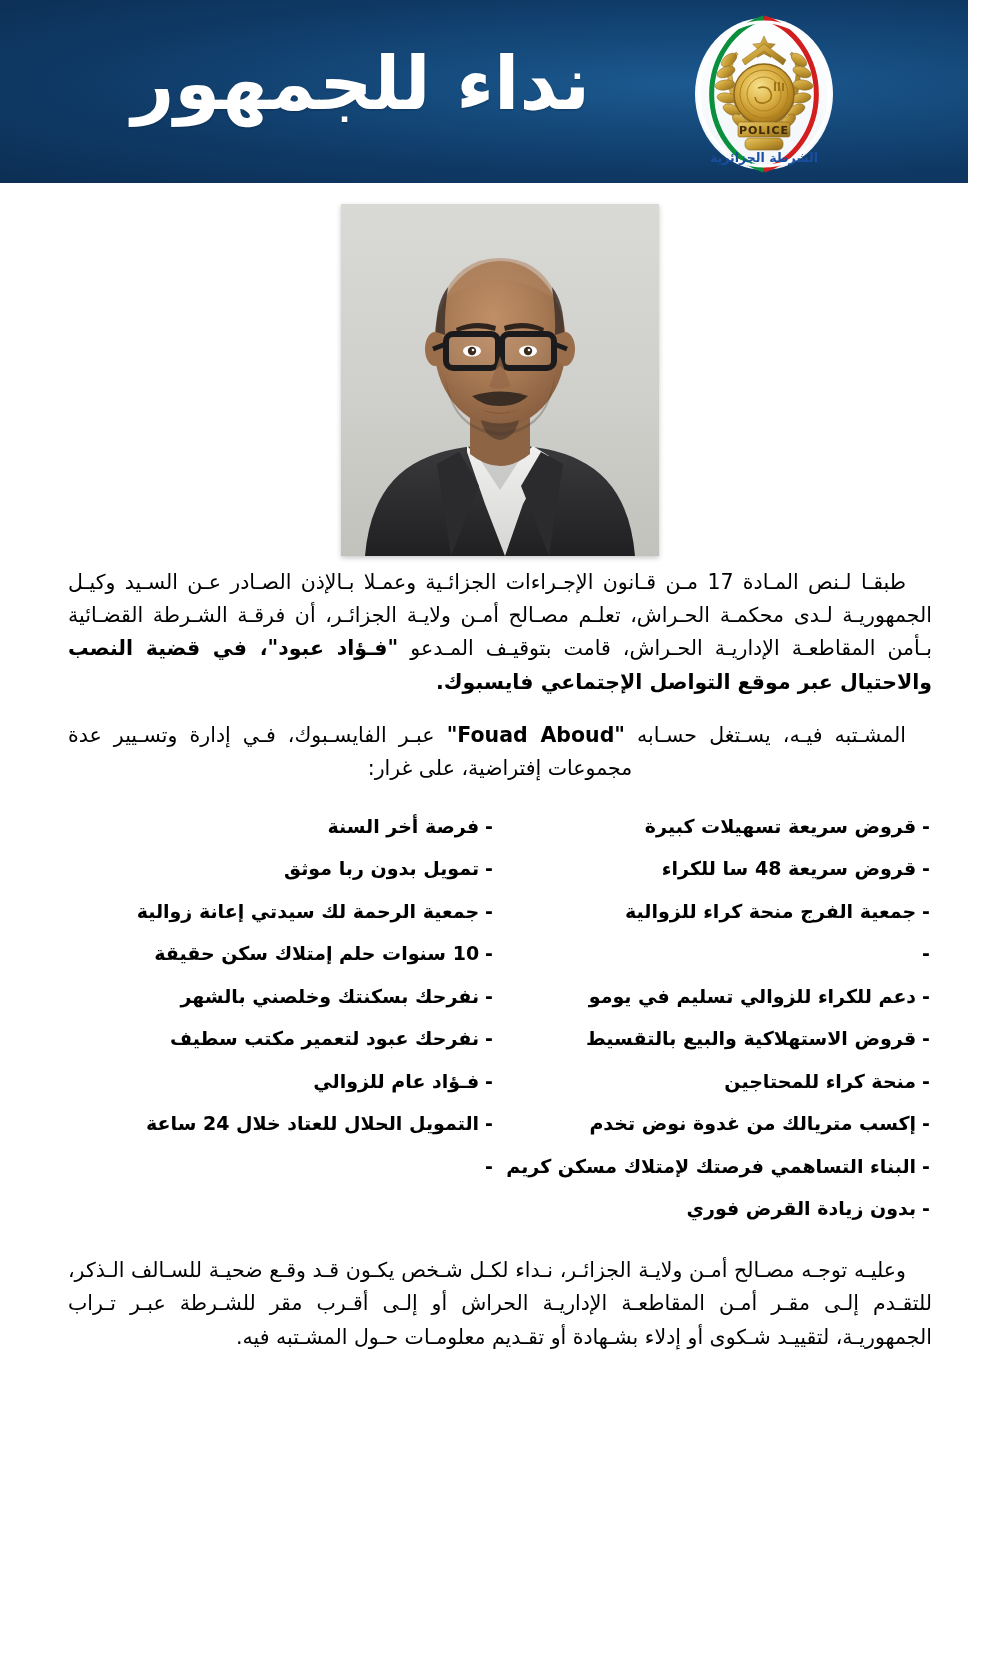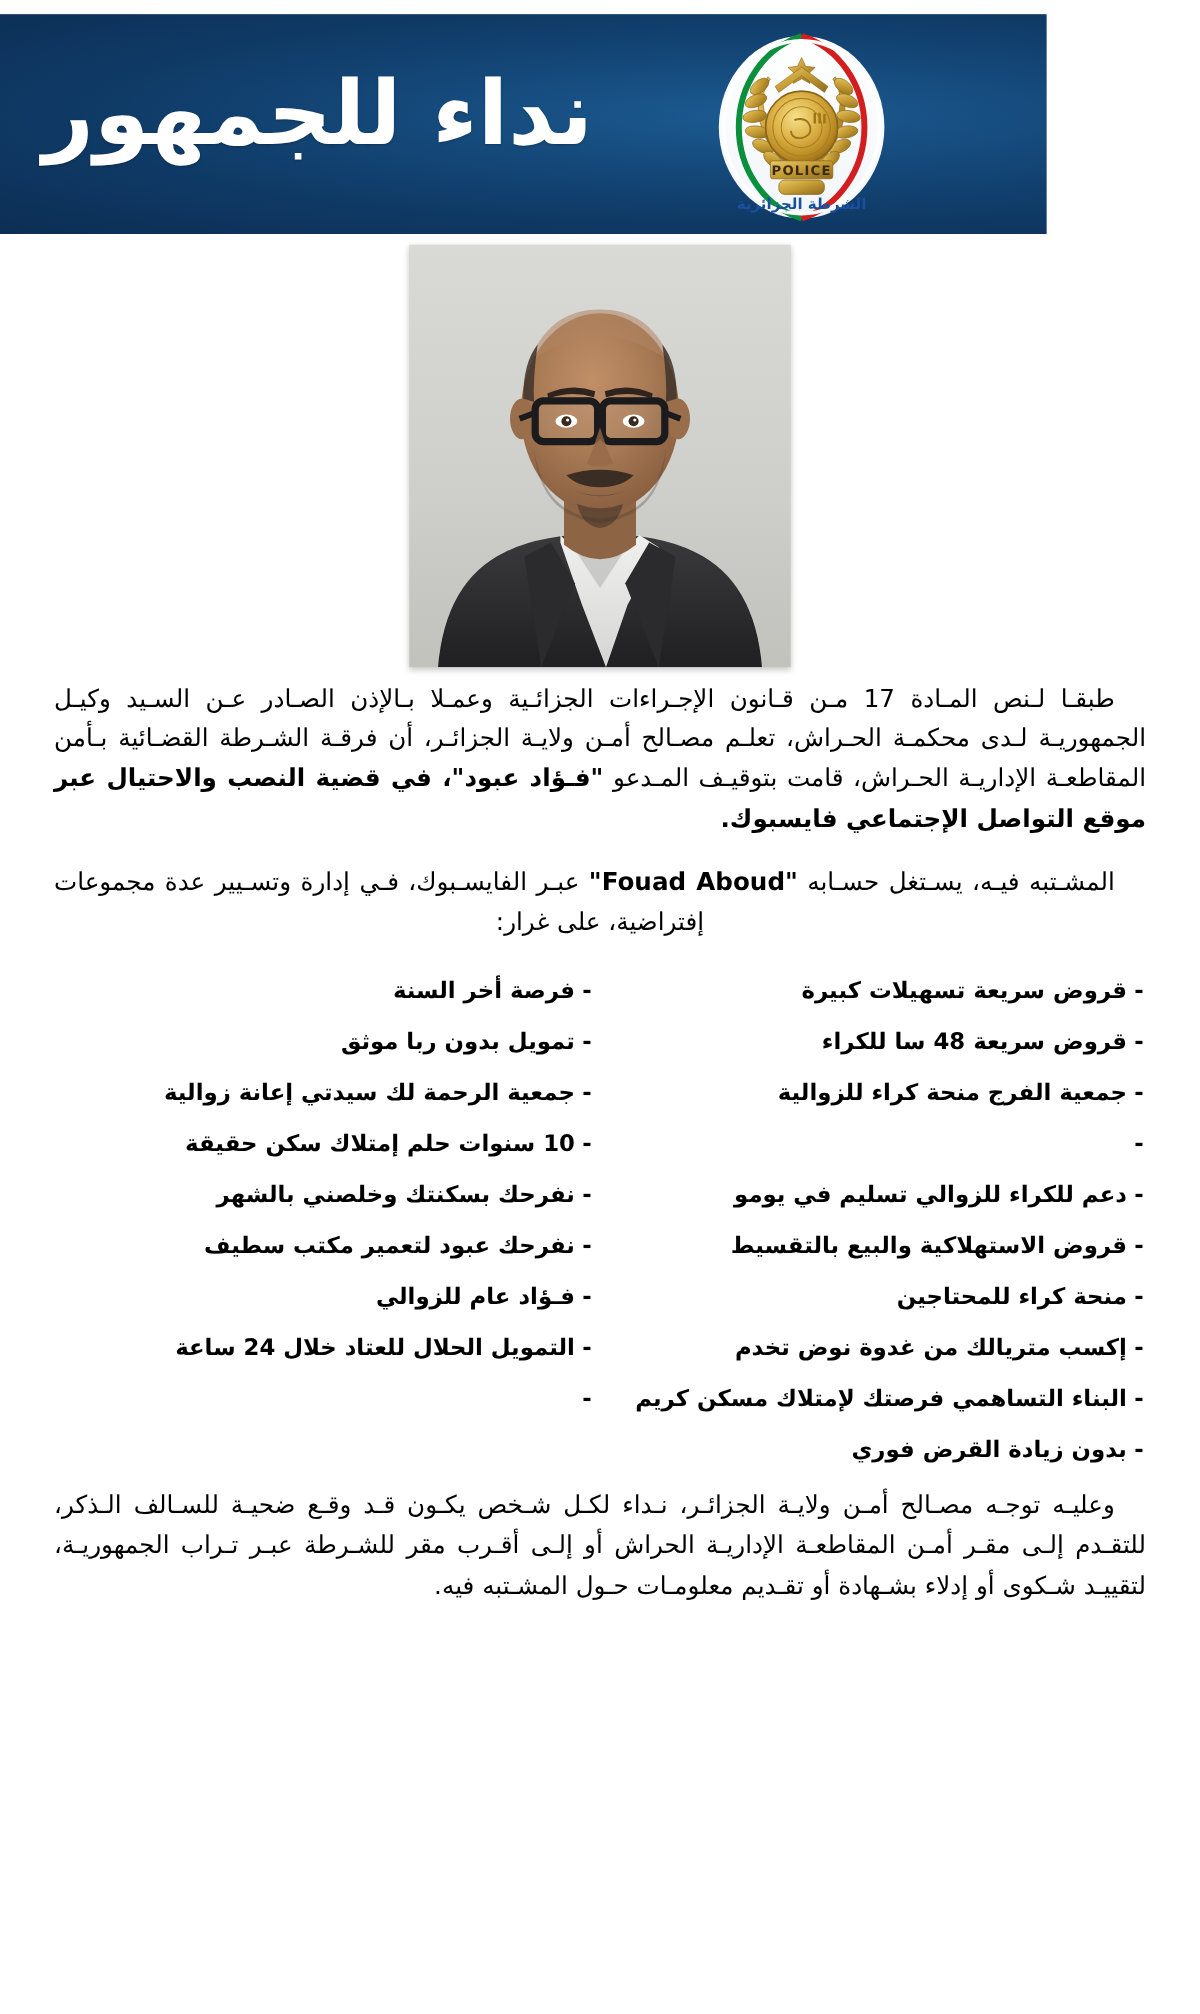--- a/index.html
+++ b/index.html
@@ -13,23 +13,23 @@
     width: 1000px;
     height: 1678px;
     position: relative;
     font-family: "DejaVu Sans", "Liberation Sans", sans-serif;
     overflow: hidden;
   }
 
   
   .header-banner {
     position: absolute;
-    top: 12px;
+    top: 0;
     left: 0;
-    width: 872px;
+    width: 968px;
     height: 183px;
     background: #12406f;
     background-image:
       radial-gradient(ellipse at 72% 46%, #1c5a90 0%, #154a7c 30%, #0f3a66 62%, #0c2e54 100%);
     display: flex;
     align-items: center;
     justify-content: flex-start;
     overflow: hidden;
   }
 
@@ -71,21 +71,21 @@
     overflow: hidden;
   }
   .photo-wrap svg { display:block; width:100%; height:100%; }
 
   
   .content {
     position: absolute;
     top: 566px;
     left: 0;
     width: 1000px;
-    padding: 0 45px;
+    padding: 0 68px;
     direction: rtl;
   }
 
   p.para {
     margin: 0 0 0 0;
     font-family: "DejaVu Sans", "Liberation Sans", sans-serif;
     font-size: 20.5px;
     line-height: 1.62;
     color: #000000;
     text-align: justify;
@@ -130,21 +130,21 @@
   .bcol.left  .bitem { justify-content: flex-start; padding-right: 2px; }
 
   .dash {
     display: inline-block;
     margin-left: 6px;
     font-weight: bold;
   }
 
   
   .closing {
-    margin-top: 8px;
+    margin-top: 24px;
   }
   p.closing-p {
     margin: 0;
     font-family: "DejaVu Sans", "Liberation Sans", sans-serif;
     font-size: 20.5px;
     line-height: 1.62;
     color: #000;
     text-align: justify;
     text-align-last: right;
     text-indent: 26px;

